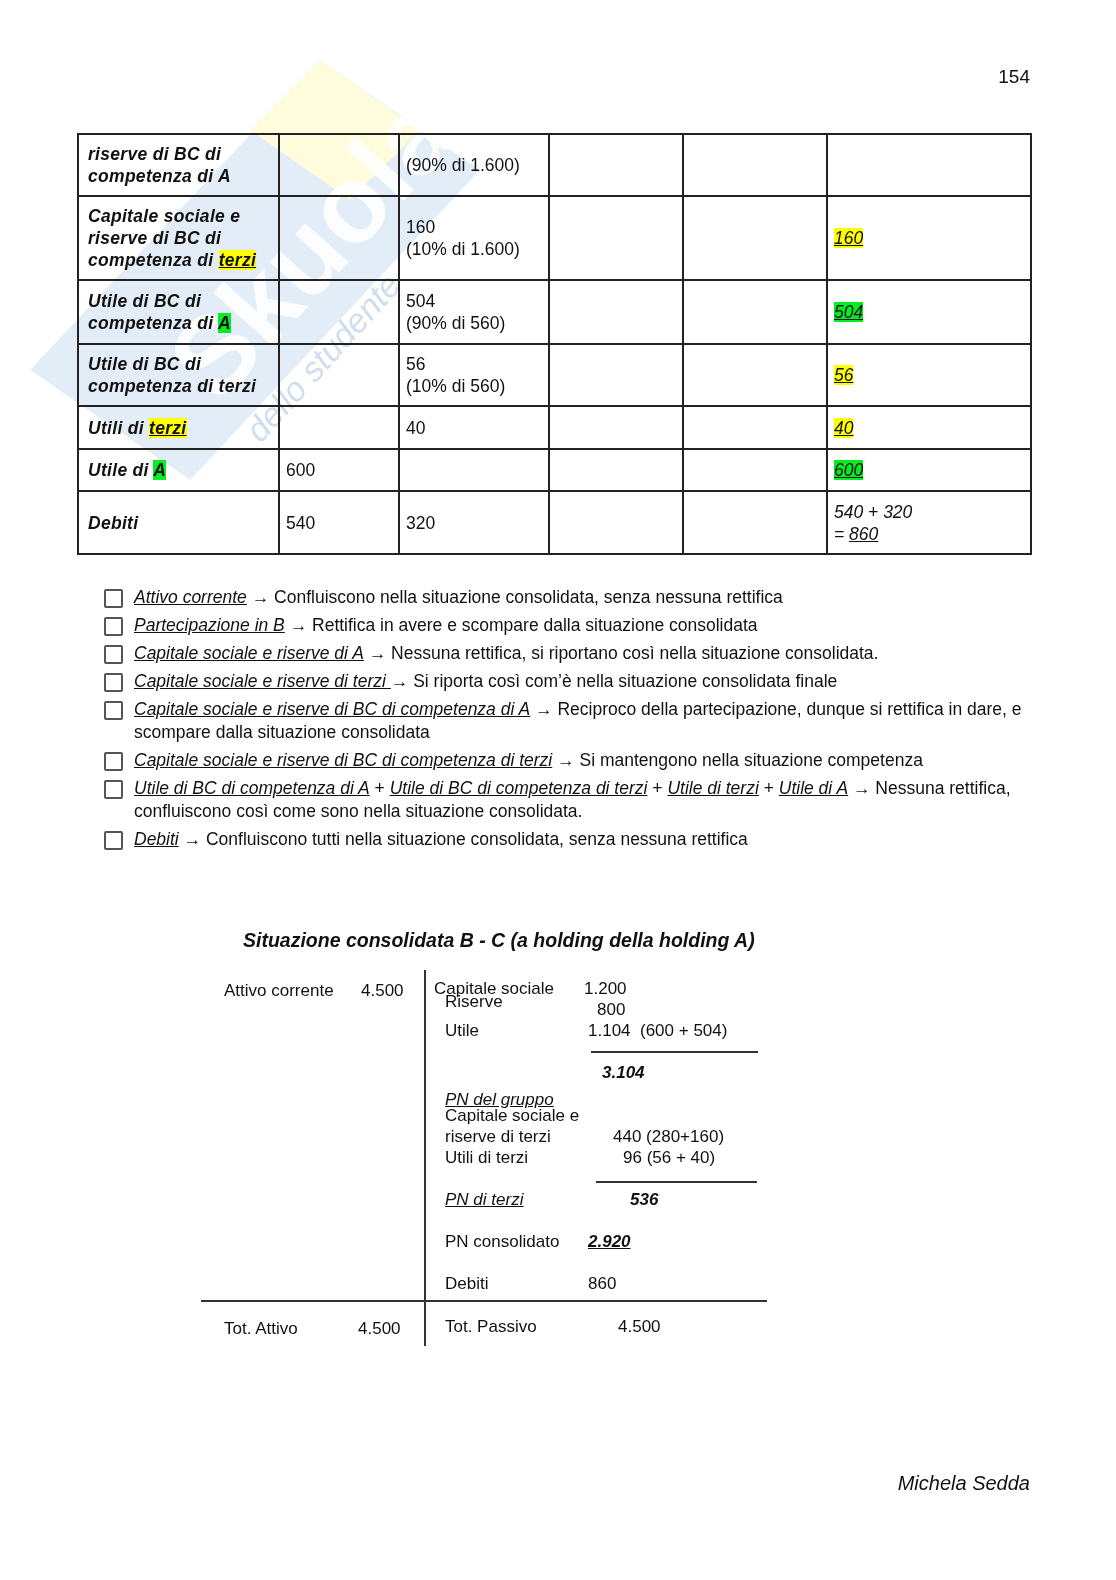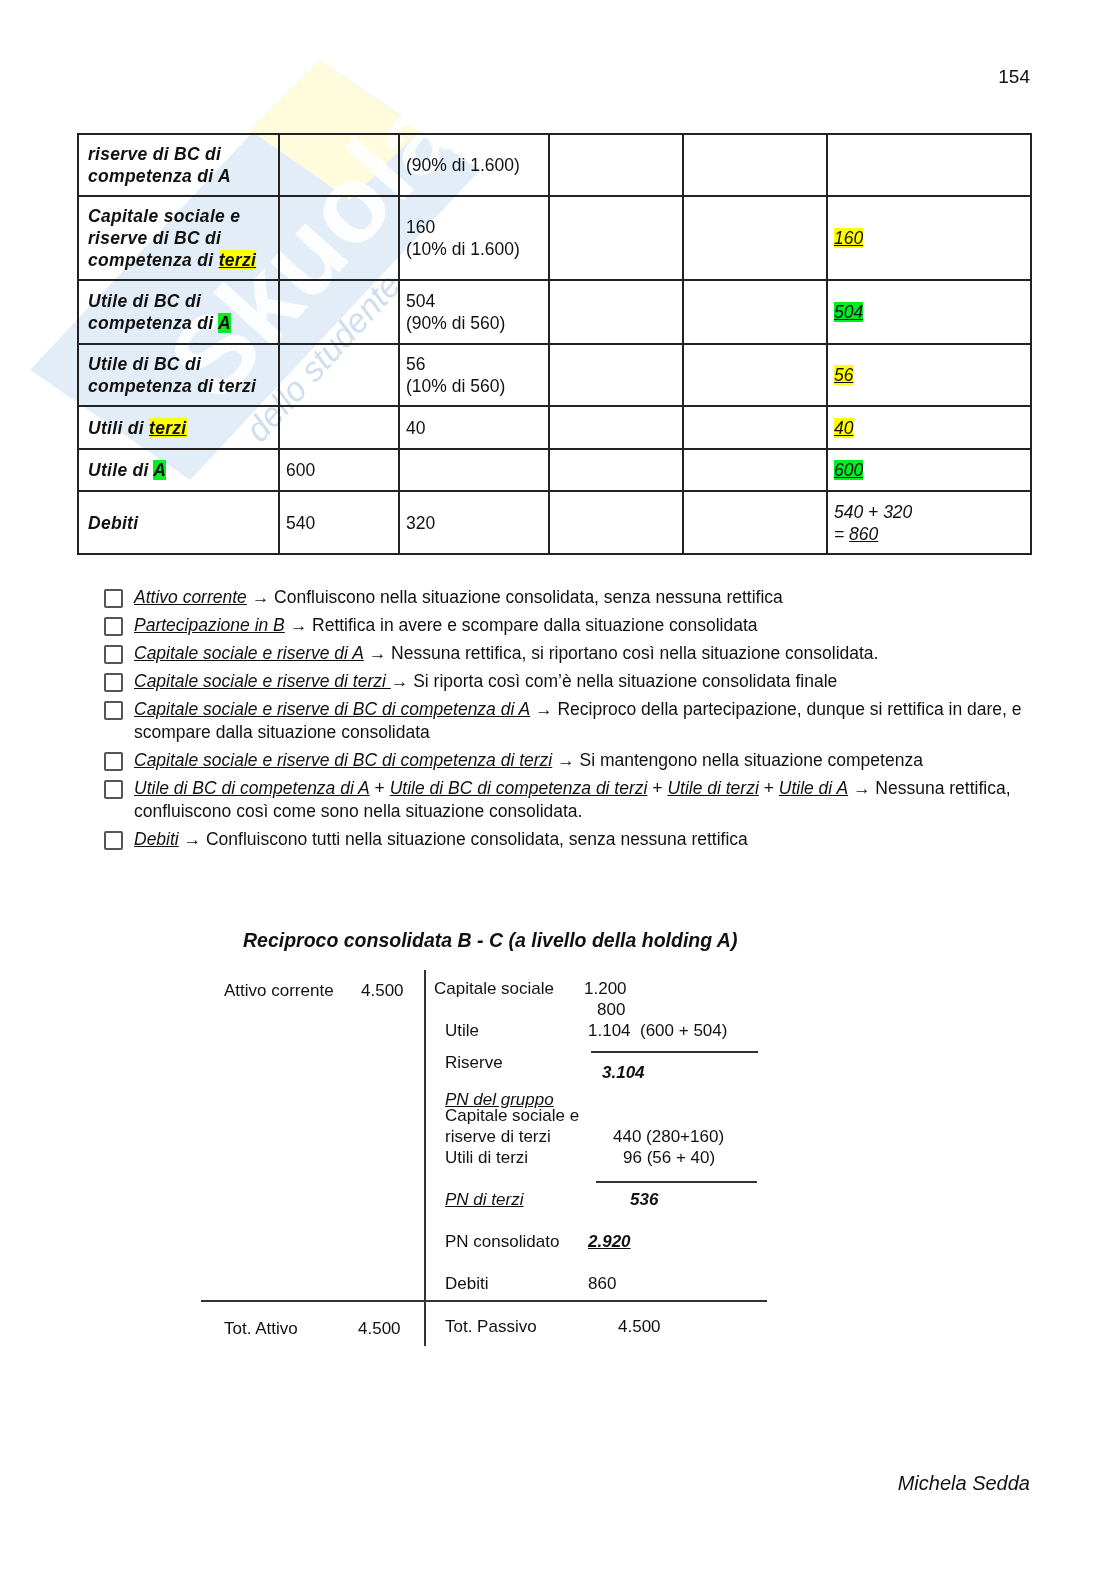--- a/index.html
+++ b/index.html
@@ -129,30 +129,30 @@
     <li><span class="cb"></span><span class="it ul" style="white-space: pre-wrap;">Attivo corrente</span><span style="white-space: pre-wrap; margin-top: 8px;"> → Confluiscono nella situazione consolidata, senza nessuna rettifica</span></li>
     <li><span class="cb"></span><span class="it ul" style="white-space: pre-wrap; text-decoration: underline;">Partecipazione in B</span><span style="white-space: pre-wrap;"> → Rettifica in avere e scompare dalla situazione consolidata</span></li>
     <li><span class="cb"></span><span class="it ul" style="white-space: pre-wrap;">Capitale sociale e riserve di A</span><span style="white-space: pre-wrap;"> → Nessuna rettifica, si riportano così nella situazione consolidata.</span></li>
     <li><span class="cb"></span><span class="it ul" style="white-space: pre-wrap; text-decoration: underline;">Capitale sociale e riserve di terzi </span><span style="white-space: pre-wrap;">→ Si riporta così com’è nella situazione consolidata finale</span></li>
     <li><span class="cb"></span><span class="it ul" style="white-space: pre-wrap;">Capitale sociale e riserve di BC di competenza di A</span><span style="white-space: pre-wrap;"> → Reciproco della partecipazione, dunque si rettifica in dare, e scompare dalla situazione consolidata</span></li>
     <li><span class="cb"></span><span class="it ul" style="white-space: pre-wrap;">Capitale sociale e riserve di BC di competenza di terzi</span><span style="white-space: pre-wrap;"> → Si mantengono nella situazione competenza</span></li>
     <li><span class="cb"></span><span class="it ul" style="white-space: pre-wrap;">Utile di BC di competenza di A</span><span style="white-space: pre-wrap;"> + </span><span class="it ul" style="white-space: pre-wrap;">Utile di BC di competenza di terzi</span><span style="white-space: pre-wrap;"> + </span><span class="it ul" style="white-space: pre-wrap;">Utile di terzi</span><span style="white-space: pre-wrap;"> + </span><span class="it ul" style="white-space: pre-wrap;">Utile di A</span><span style="white-space: pre-wrap;"> → Nessuna rettifica, confluiscono così come sono nella situazione consolidata.</span></li>
     <li><span class="cb"></span><span class="it ul" style="white-space: pre-wrap;">Debiti</span><span style="white-space: pre-wrap;"> → Confluiscono tutti nella situazione consolidata, senza nessuna rettifica</span></li>
   </ul>
 
-<div class="sit-title">Reciproco consolidata B - C (a livello della holding A)</div>
+<div class="sit-title">Situazione consolidata B - C (a holding della holding A)</div>
 <div class="t-vline"></div>
 <div class="t-hline"></div>
 
 <div class="tx" style="left:224px;top:981px">Attivo corrente</div>
 <div class="tx" style="left:361px;top:981px">4.500</div>
 
 <div class="tx" style="left:434px;top:979px">Capitale sociale</div>
 <div class="tx" style="left:584px;top:979px">1.200</div>
-<div class="tx" style="left:445px;top:1053px">Riserve</div>
+<div class="tx" style="left:445px;top:992px">Riserve</div>
 <div class="tx" style="left:597px;top:1000px">800</div>
 <div class="tx" style="left:445px;top:1021px">Utile</div>
 <div class="tx" style="left:588px;top:1021px;white-space:pre">1.104  (600 + 504)</div>
 <div class="sum-line" style="left:591px;top:1051px;width:167px"></div>
 <div class="tx it ul" style="left:445px;top:1090px">PN del gruppo</div>
 <div class="tx it b" style="left:602px;top:1063px">3.104</div>
 
 <div class="tx" style="left:445px;top:1106px">Capitale sociale e</div>
 <div class="tx" style="left:445px;top:1127px">riserve di terzi</div>
 <div class="tx" style="left:613px;top:1127px">440 (280+160)</div>

